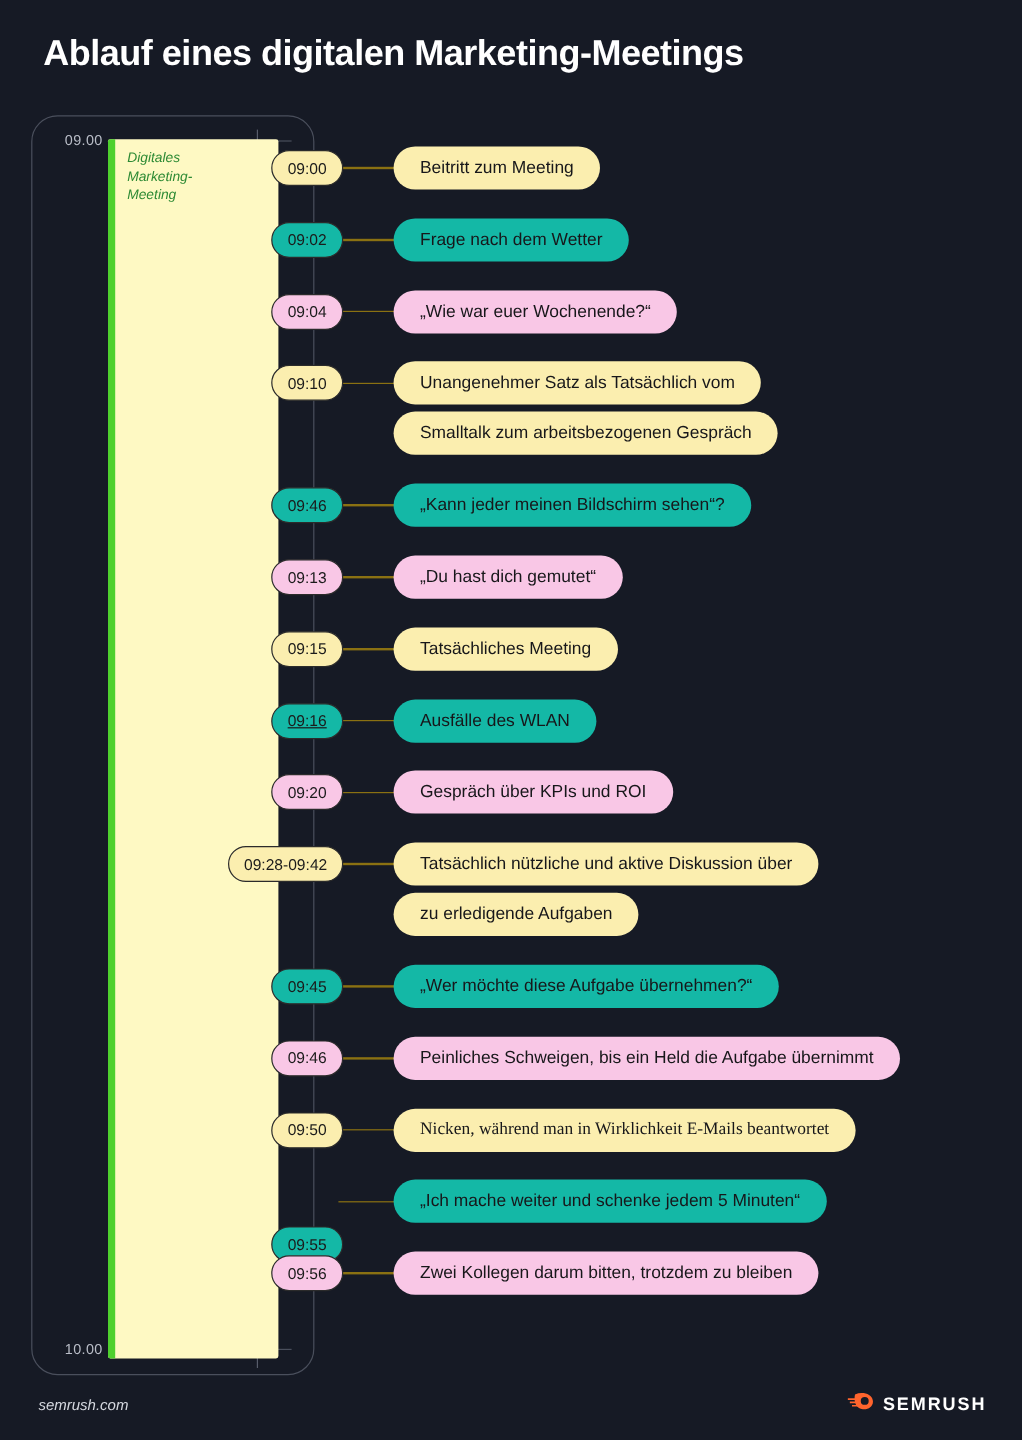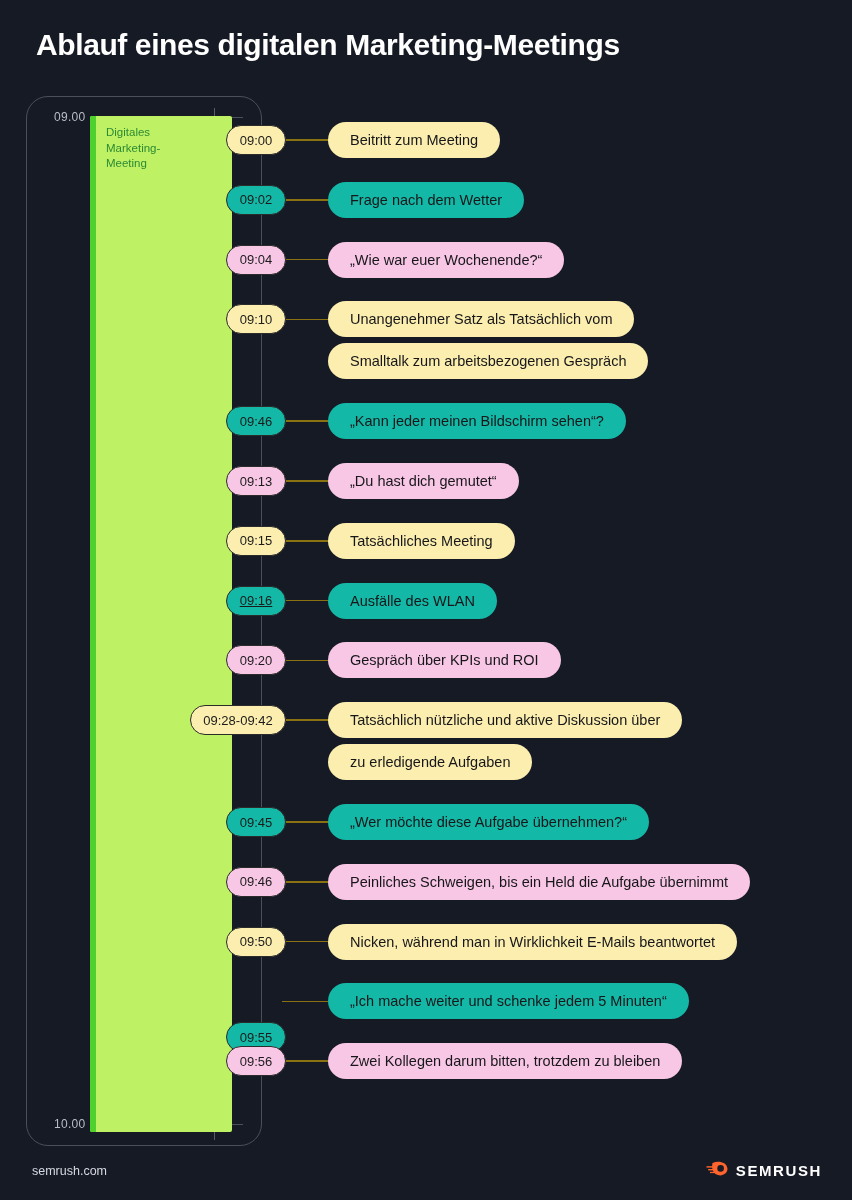--- a/index.html
+++ b/index.html
@@ -68,22 +68,23 @@
     background: #585d6b;
   }
 
   
   #event-block {
     position: absolute;
     left: 90px;
     top: 116px;
     width: 142px;
     height: 1016px;
-    background: #bef264;
+    background: #fef9c3;
     border-radius: 2px;
+    font-style: italic;
   }
   #event-accent-bar {
     position: absolute;
     left: 0; top: 0;
     width: 6px; height: 100%;
     background: #4ed02e;
     border-radius: 2px 0 0 2px;
   }
   #event-title {
     position: absolute;
@@ -144,20 +145,21 @@
   .c-blue   { background: #14b8a6; }
   .c-pink   { background: #f9c7e6; }
 
   
   #footer-url {
     position: absolute;
     left: 32px;
     bottom: 22px;
     font-size: 12.5px;
     color: #d6d9e0;
+    font-style: italic;
   }
   #brand-logo {
     position: absolute;
     right: 30px;
     bottom: 20px;
     display: flex;
     align-items: center;
     gap: 8px;
   }
   #brand-wordmark {
@@ -247,21 +249,21 @@
       <div class="label-pill c-blue" style="left: 328px; top: 804px;">„Wer möchte diese Aufgabe übernehmen?“</div>
     </div>
     <div class="tl-row">
       <div class="connector" style="left: 282px; top: 881px; width: 54px;"></div>
       <div class="time-chip c-pink" style="left: 226px; top: 866.8px; width: 60px;">09:46</div>
       <div class="label-pill c-pink" style="left: 328px; top: 863.8px;">Peinliches Schweigen, bis ein Held die Aufgabe übernimmt</div>
     </div>
     <div class="tl-row">
       <div class="connector" style="left: 282px; top: 940.8px; width: 54px;"></div>
       <div class="time-chip c-yellow" style="left: 226px; top: 926.6px; width: 60px;">09:50</div>
-      <div class="label-pill c-yellow" style="left: 328px; top: 923.6px;">Nicken, während man in Wirklichkeit E-Mails beantwortet</div>
+      <div class="label-pill c-yellow" style="left: 328px; top: 923.6px; font-family: Liberation Serif, serif;">Nicken, während man in Wirklichkeit E-Mails beantwortet</div>
     </div>
     <div class="tl-row">
       <div class="connector" style="left: 282px; top: 1000.6px; width: 54px;"></div>
       <div class="time-chip c-blue" style="left: 226px; top: 986.4px; width: 60px; margin-top: 36px;">09:55</div>
       <div class="label-pill c-blue" style="left: 328px; top: 983.4px;">„Ich mache weiter und schenke jedem 5 Minuten“</div>
     </div>
     <div class="tl-row">
       <div class="connector" style="left: 282px; top: 1060.4px; width: 54px;"></div>
       <div class="time-chip c-pink" style="left: 226px; top: 1046.2px; width: 60px;">09:56</div>
       <div class="label-pill c-pink" style="left: 328px; top: 1043.2px;">Zwei Kollegen darum bitten, trotzdem zu bleiben</div>

